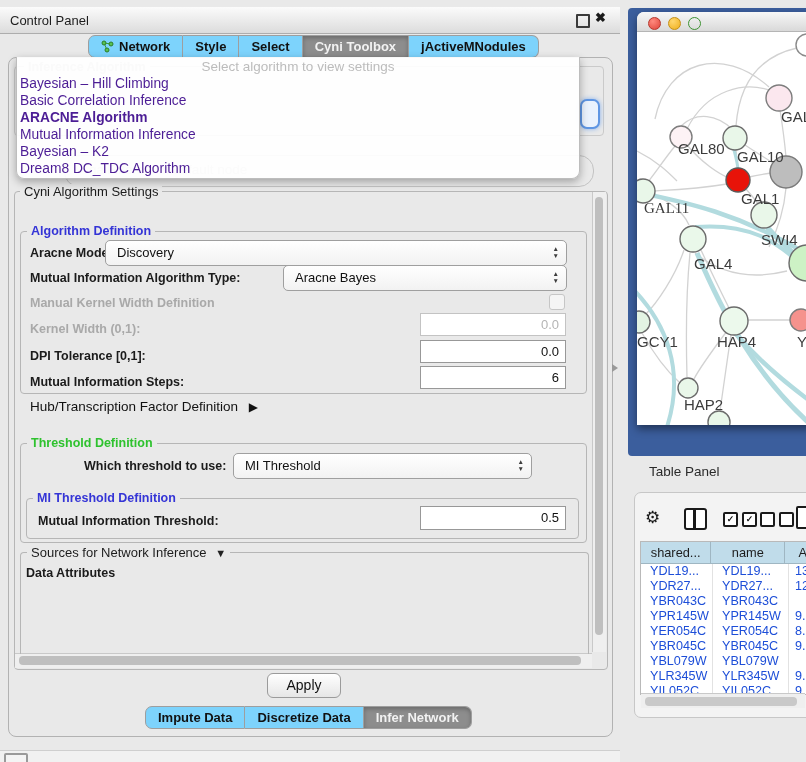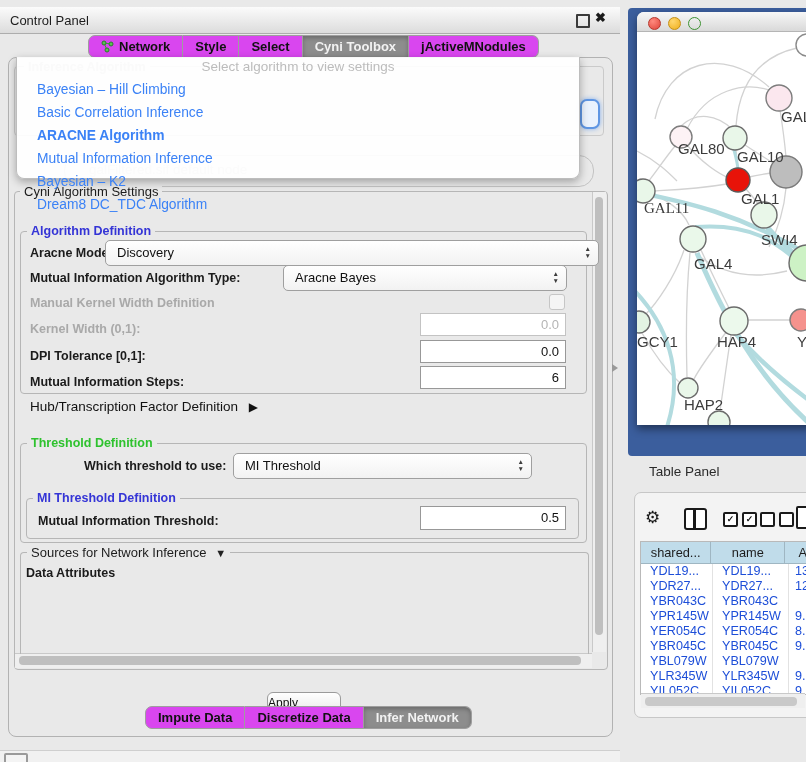--- a/index.html
+++ b/index.html
@@ -9,37 +9,37 @@
   .nw{white-space:nowrap;}
   
   .titlebar{left:0;top:7px;width:620px;height:26px;
     background:linear-gradient(#fbfbfb,#dcdcdc);border-bottom:1px solid #adadad;}
   .titlebar .t{position:absolute;left:10px;top:6px;font-size:13px;color:#1d1d1d;}
   .float-btn{position:absolute;left:576px;top:7px;width:10px;height:10px;border:2px solid #3a3a3a;border-radius:1px;}
   .close-btn{position:absolute;left:595px;top:3px;font-size:13px;font-weight:bold;color:#1a1a1a;}
   .panelframe{left:8px;top:57px;width:603px;height:678px;border:1px solid #b2b2b2;border-radius:8px;background:#e9e9e9;}
   
   .tabrow{left:88px;top:35px;height:23px;display:flex;z-index:3;}
-  .tab{background:#d946ef;border:1px solid #9e9e9e;border-left:none;height:21px;line-height:21px;
+  .tab{background:#7dd3fc;border:1px solid #9e9e9e;border-left:none;height:21px;line-height:21px;
        padding:0 12px;font-size:13px;font-weight:bold;color:#111;display:flex;align-items:center;gap:5px;}
   .tab:first-child{border-left:1px solid #9e9e9e;border-radius:7px 0 0 7px;}
   .tab:last-child{border-radius:0 7px 7px 0;}
   .tab.sel{background:#8d8d8d;color:#f2f2f2;box-shadow:inset 0 2px 4px rgba(0,0,0,.25);}
   
   .ghost-group{left:14px;top:66px;width:588px;height:68px;border:1px solid #cacaca;border-radius:4px;z-index:1;}
   .ghost-gtitle{left:24px;top:60px;font-size:12.5px;font-weight:bold;color:#b0b0b0;background:#e9e9e9;padding:0 4px;z-index:1;}
   .ghost-combo{left:64px;top:155px;width:528px;height:30px;border:1.5px solid #c3c3c3;border-radius:15px;z-index:1;}
   .ghost-combo .v{position:absolute;left:24px;top:6px;font-size:13.5px;color:#bdbdbd;}
   .blue-frag{left:580px;top:99px;width:16px;height:26px;border:2px solid #5f96e3;border-radius:7px;
              background:#eaf2fd;box-shadow:0 0 5px #86b0ec;z-index:2;}
   .popup{left:16px;top:57px;width:562px;height:121px;background:rgba(255,255,255,.93);
          border:1px solid #bdbdbd;border-top:none;border-radius:0 0 8px 8px;
          box-shadow:0 3px 8px rgba(0,0,0,.3);z-index:5;}
   .popup .prompt{text-align:center;font-size:13.5px;color:#bcbcbc;padding-top:2px;height:16px;}
-  .popup .item{font-size:13.8px;color:#3b82f6;line-height:17.1px;padding-left:20px;white-space:nowrap;margin-top:6px;}
+  .popup .item{font-size:13.8px;color:#4c1d95;line-height:17.1px;padding-left:3px;white-space:nowrap;}
   .popup .item.bold{font-weight:bold;}
   
   .gbox{border:1px solid #b6b6b6;border-radius:4px;}
   .gt{background:#e9e9e9;padding:0 4px;font-size:12.5px;white-space:nowrap;z-index:2;}
   .gt.blue{color:#3434d6;font-weight:bold;}
   .gt.green{color:#2ec22e;font-weight:bold;}
   .gt.plain{color:#1c1c1c;font-weight:normal;font-size:13px;}
   .lbl{font-size:12.5px;font-weight:bold;color:#1b1b1b;white-space:nowrap;}
   .lbl.dis{color:#a9a9a9;}
   
@@ -55,21 +55,21 @@
   
   .sb-track-v{background:#efefef;border-left:1px solid #c9c9c9;}
   .sb-track-h{background:#efefef;border-top:1px solid #c9c9c9;}
   .sb-thumb{background:#bfbfbf;border-radius:4px;}
   
   .datalist{background:#fff;border:1px solid #a8a8a8;overflow:hidden;}
   .datalist .row{height:17px;line-height:17px;font-size:12.8px;color:#fff;background:#3c76d8;
                  padding-left:6px;margin:0 12px 0 0;white-space:nowrap;}
   
   .pushbtn{background:linear-gradient(#ffffff,#e6e6e6);border:1px solid #9b9b9b;border-radius:6px;
-           font-size:12px;color:#111;text-align:left;margin-top:19px;}
+           font-size:14px;color:#111;text-align:center;}
   .btabs{left:145px;top:706px;height:24px;display:flex;z-index:2;}
   
   .blueframe{left:628px;top:8px;width:178px;height:448px;background:#3b5e9d;border-radius:4px 0 0 4px;}
   .netwin{left:637px;top:12px;width:175px;height:413px;background:#fff;border-radius:7px 0 0 0;
           box-shadow:0 4px 9px rgba(0,0,0,.45);}
   .netbar{position:absolute;left:0;top:0;width:100%;height:19px;border-radius:7px 0 0 0;
           background:linear-gradient(#f7f7f7,#d9d9d9);border-bottom:1px solid #b5b5b5;}
   .light{position:absolute;top:5px;width:11px;height:11px;border-radius:50%;}
   .nlabel{font-size:15px;color:#3c3c3c;white-space:nowrap;z-index:4;}
   
@@ -153,21 +153,21 @@
     <div class="sb-thumb" style="position:absolute;left:2px;top:5px;width:8px;height:438px;"></div>
   </div>
   <div class="abs sb-track-h" style="left:15px;top:653px;width:577px;height:14px;">
     <div class="sb-thumb" style="position:absolute;left:4px;top:2px;width:562px;height:9px;"></div>
   </div>
 
   <div class="abs gbox" style="left:20px;top:231px;width:565px;height:161px;"></div>
   <div class="abs gt blue" style="left:27px;top:224px;">Algorithm Definition</div>
 
   <div class="abs lbl" style="left:30px;top:246px;">Aracne Mode:</div>
-  <div class="abs combo" style="left:105px;top:240px;width:460px;height:24px;padding-left:32px;">
+  <div class="abs combo" style="left:105px;top:240px;width:460px;height:24px;">
     <div class="v">Discovery</div>
     <div class="spin">
       <span>▲</span>
         <span>▼</span>
     </div>
   </div>
 
   <div class="abs lbl" style="left:30px;top:271px;">Mutual Information Algorithm Type:</div>
   <div class="abs combo" style="left:283px;top:265px;width:282px;height:24px;">
     <div class="v">Aracne Bayes</div>

